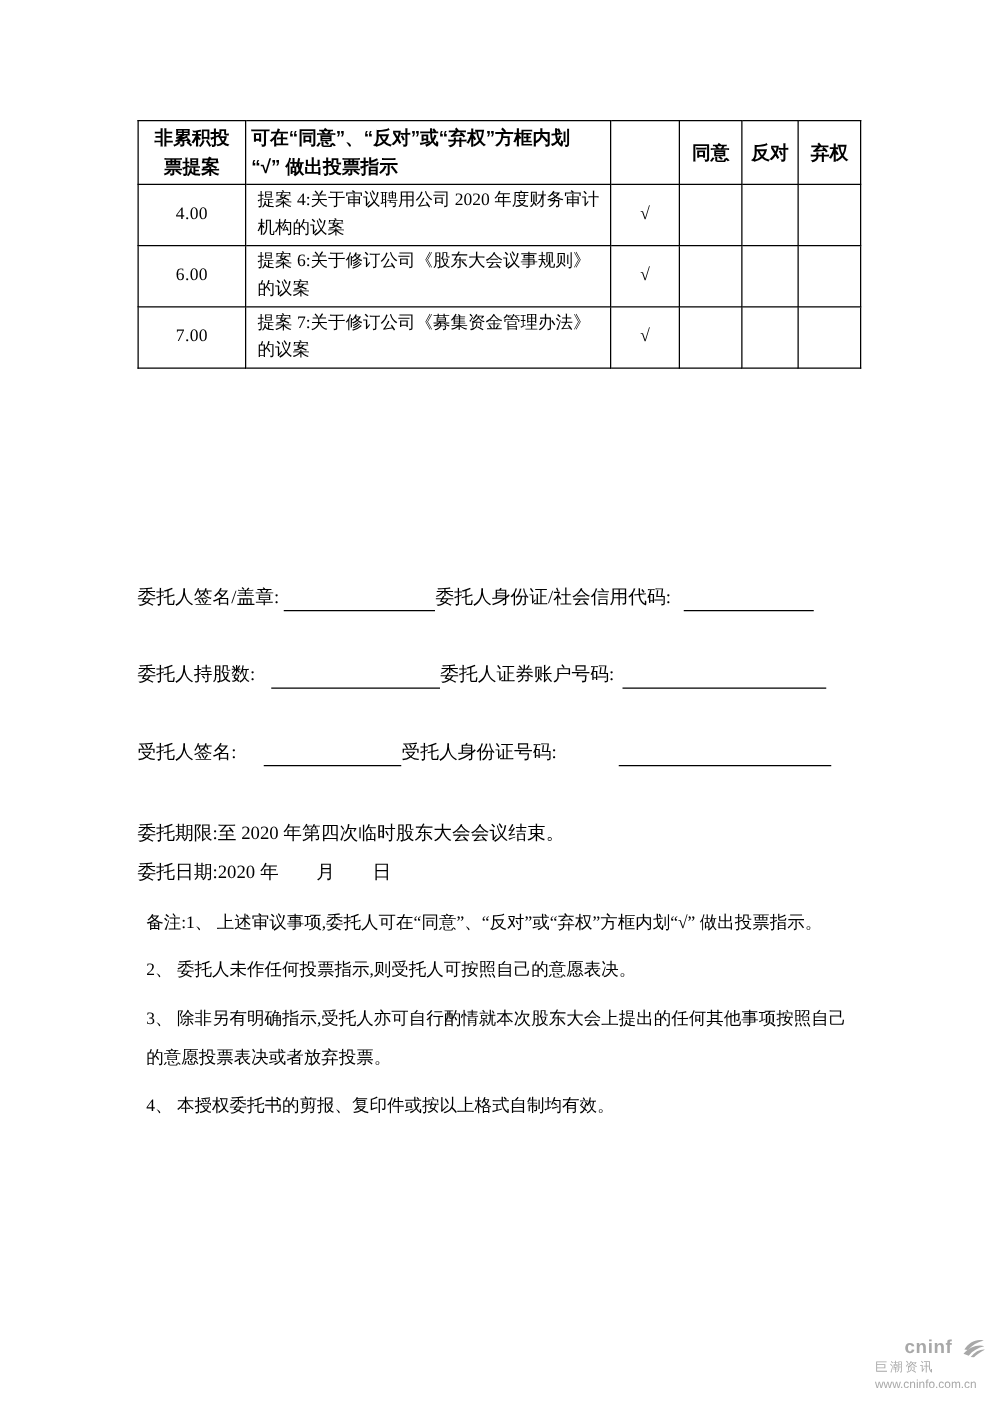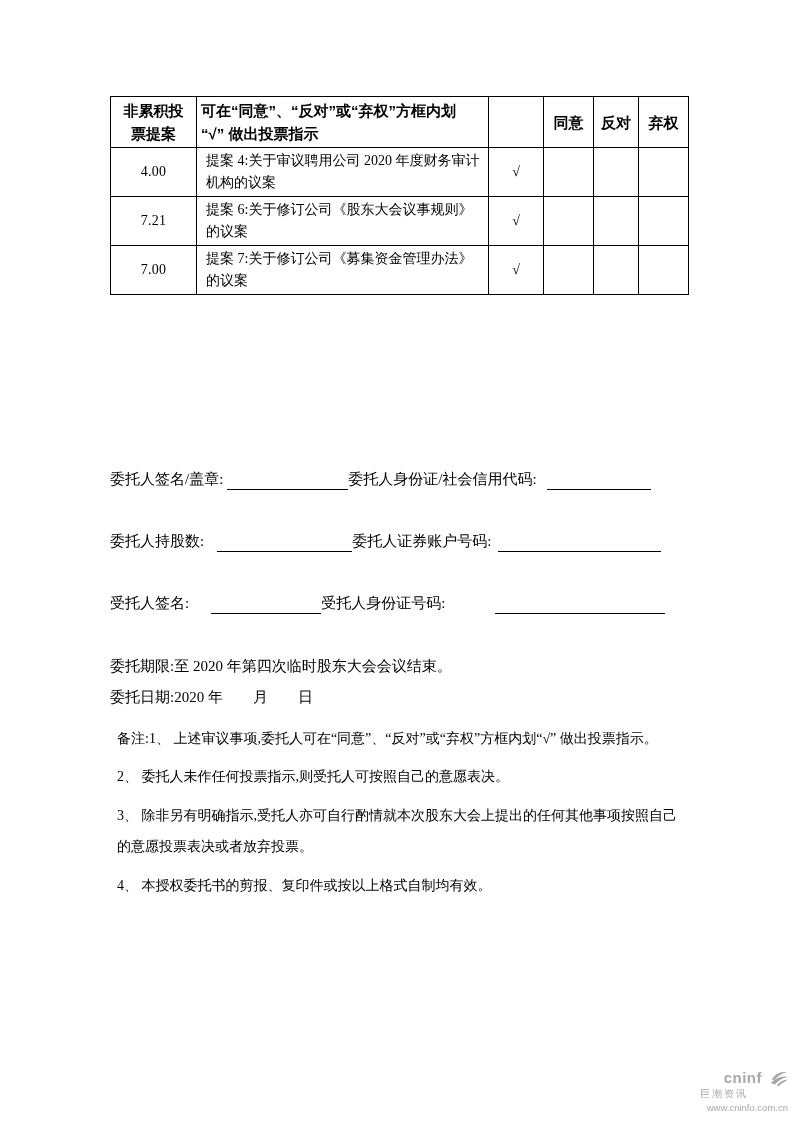--- a/index.html
+++ b/index.html
@@ -32,21 +32,21 @@
   .vote-table td.num  { font-size:14px; letter-spacing:0.3px; }
   .vote-table td.desc {
     text-align:left; padding:2px 4px 2px 9px;
     font-size:14px; line-height:22px; white-space:pre-line;
   }
   .vote-table td.mark { font-size:14px; }
 
   
   .sig-row {
     position:absolute; left:110px; height:22px;
-    display:flex; align-items:center; font-size:15px; white-space:nowrap;
+    display:flex; align-items:flex-start; font-size:15px; white-space:nowrap;
   }
   .sig-row .lbl { line-height:21px; }
   .uline { display:inline-block; height:20px; border-bottom:1.5px solid #000; }
 
   
   .term { position:absolute; left:110px; font-size:15px; white-space:pre; }
 
   
   .notes {
     position:absolute; left:110px; top:716px; width:580px;
@@ -58,21 +58,21 @@
   .logo {
     position:absolute; left:700px; top:1070px; width:88px;
     color:#a8a8a8; font-family:"Liberation Sans","DejaVu Sans",sans-serif;
   }
   .logo-top {
     display:flex; justify-content:flex-end; align-items:center; gap:8px;
     font-weight:700; font-size:15px; line-height:16px; letter-spacing:0.5px;
   }
   .logo-top svg { display:block; }
   .logo-cn  { text-align:left; font-size:10px; letter-spacing:2px; margin-right:26px; margin-top:1px; }
-  .logo-url { text-align:right; font-size:9.5px; margin-top:1px; }
+  .logo-url { font-size:9.5px; margin-top:1px; }
 </style>
 </head>
 <body>
 
 <div class="page">
 
   <table class="vote-table">
     <colgroup>
       <col style="width:86px">
         <col style="width:292px">
@@ -97,21 +97,21 @@
       <tr>
         <td class="num">4.00</td>
         <td class="desc">提案 4:关于审议聘用公司 2020 年度财务审计
 机构的议案</td>
         <td class="mark">√</td>
         <td></td>
         <td></td>
         <td></td>
       </tr>
       <tr>
-        <td class="num">7.21</td>
+        <td class="num">6.00</td>
         <td class="desc">提案 6:关于修订公司《股东大会议事规则》
 的议案</td>
         <td class="mark">√</td>
         <td></td>
         <td></td>
         <td></td>
       </tr>
       <tr>
         <td class="num">7.00</td>
         <td class="desc">提案 7:关于修订公司《募集资金管理办法》

